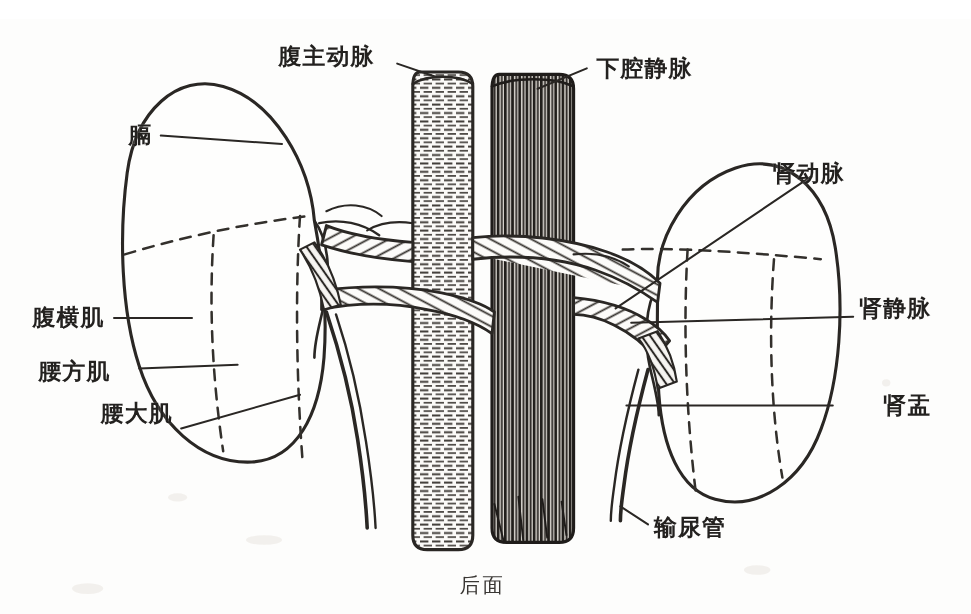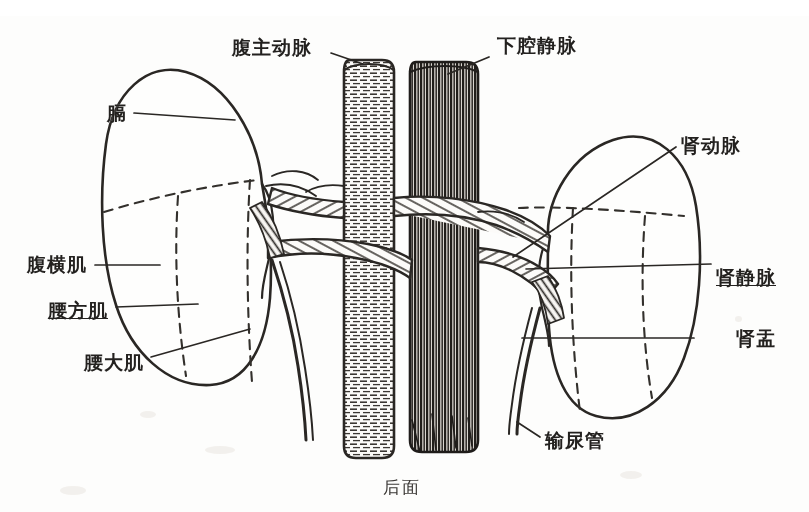--- a/index.html
+++ b/index.html
@@ -210,28 +210,28 @@
           <line x1="694" y1="322" x2="522" y2="322"></line>
           <line x1="151" y1="341" x2="250" y2="313"></line>
           <line x1="540" y1="421" x2="517" y2="406"></line>
         </g>
 
     </g>
   </svg>
 
   <div id="label-layer">
       <div class="label" style="left: 232px; top: 22px;">腹主动脉</div>
-      <div class="label" style="left: 497px; top: 20px;">下腔静脉</div>
+      <div class="label" style="left: 497px; top: 32px;">下腔静脉</div>
       <div class="label" style="left: 107px; top: 88px;">膈</div>
-      <div class="label" style="left: 681px; top: 120px;">肾动脉</div>
+      <div class="label" style="left: 644px; top: 120px;">肾动脉</div>
       <div class="label" style="left: 27px; top: 241px; font-family: Liberation Mono, monospace;">腹横肌</div>
-      <div class="label" style="left: 716px; top: 252px; text-decoration: underline;">肾静脉</div>
-      <div class="label" style="left: 48px; top: 285px; text-decoration: underline;">腰方肌</div>
+      <div class="label" style="left: 716px; top: 232px;">肾静脉</div>
+      <div class="label" style="left: 32px; top: 285px;">腰方肌</div>
       <div class="label" style="left: 736px; top: 313px;">肾盂</div>
-      <div class="label" style="left: 84px; top: 337px;">腰大肌</div>
+      <div class="label" style="left: 84px; top: 320px;">腰大肌</div>
       <div class="label" style="left: 545px; top: 415px; font-family: Liberation Serif, serif;">输尿管</div>
     </div>
 
   <div class="caption" id="figure-caption" style="left:383px; top:460px;text-align:right;">后面</div>
 
   <div class="paper-speck" style="left:60px;  top:470px; width:26px; height:9px;"></div>
   <div class="paper-speck" style="left:140px; top:395px; width:16px; height:7px;"></div>
   <div class="paper-speck" style="left:735px; top:300px; width:7px;  height:6px;"></div>
   <div class="paper-speck" style="left:205px; top:430px; width:30px; height:8px;"></div>
   <div class="paper-speck" style="left:620px; top:455px; width:22px; height:8px;"></div>

